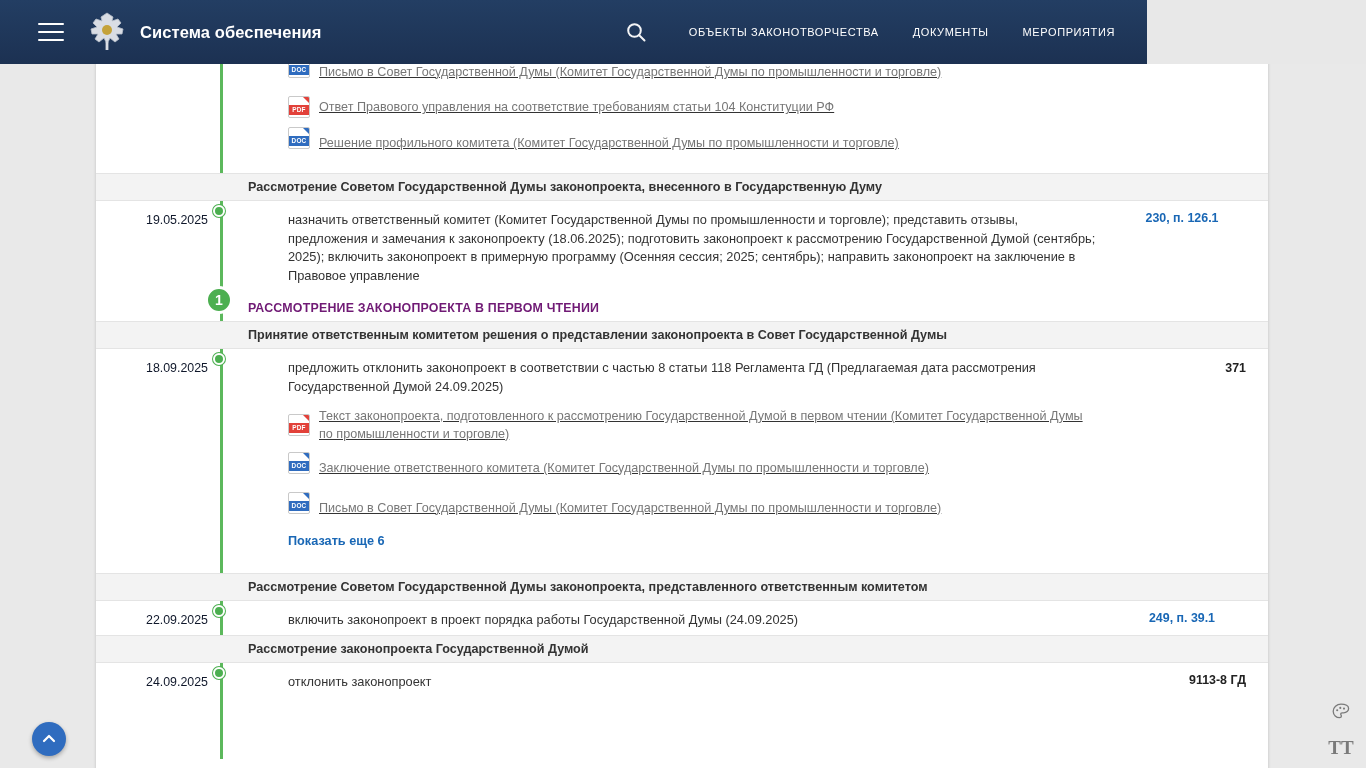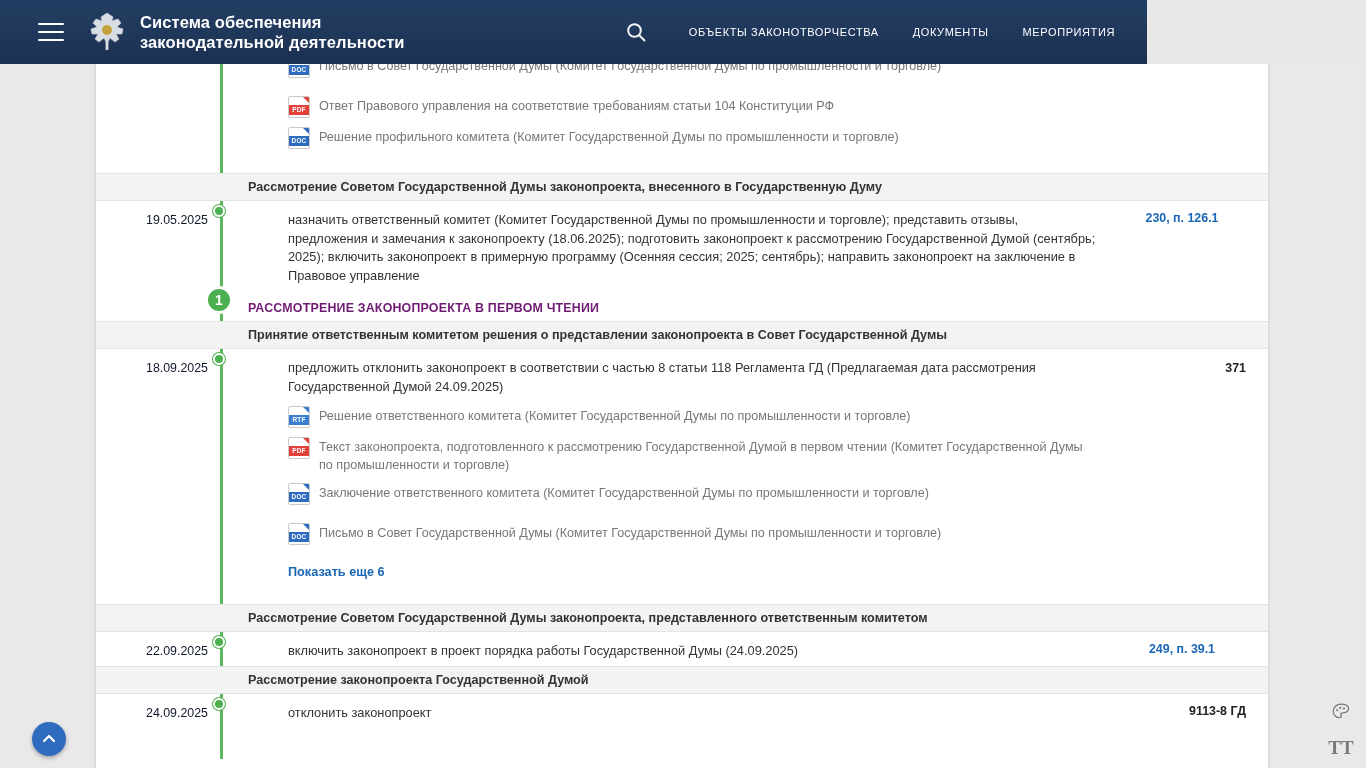--- a/index.html
+++ b/index.html
@@ -160,22 +160,23 @@
     text-align: right;
     padding-right: 22px;
     font-size: 12.4px;
     font-weight: bold;
   }
   .entry-right.link { color: #1967b5; cursor: pointer; text-align: center; }
   .entry-right.plain { color: #222; }
 
   .docs { margin-top: 10px; }
   .doc {
-    display: flex; align-items: flex-start;
+    display: flex; align-items: center;
     margin-bottom: 9px;
+    text-decoration: underline;
   }
   .doc-icon {
     flex: 0 0 22px;
     width: 22px; height: 22px;
     margin-right: 9px;
     position: relative;
     border-radius: 2px;
     background: #fff;
     border: 1px solid #c9c9c9;
     overflow: hidden;
@@ -256,21 +257,20 @@
   <div class="logo-emblem">
     <svg width="38" height="42" viewBox="0 0 38 42">
       <path d="M19 2 L25 6 L24 10 L30 8 L33 12 L29 16 L35 18 L34 23 L28 23 L31 28 L27 31 L22 27 L19 33 L16 27 L11 31 L7 28 L10 23 L4 23 L3 18 L9 16 L5 12 L8 8 L14 10 L13 6 Z" fill="#d9dde4" stroke="#b9c0cc" stroke-width="0.8"></path>
       <circle cx="19" cy="19" r="5" fill="#c4a23a"></circle>
       <rect x="17.6" y="31" width="2.8" height="8" fill="#d9dde4"></rect>
     </svg>
   </div>
 
   <div class="brand">
     <span class="l1">Система обеспечения</span>
-    <span class="l2">законодательной деятельности</span>
   </div>
 
   <div class="nav">
     <span class="search-icon">
       <svg width="22" height="22" viewBox="0 0 22 22">
         <circle cx="9.5" cy="9.5" r="6.3" fill="none" stroke="#ffffff" stroke-width="2"></circle>
         <line x1="14.2" y1="14.2" x2="19.5" y2="19.5" stroke="#ffffff" stroke-width="2" stroke-linecap="round"></line>
       </svg>
     </span>
     <a class="nav-item">ОБЪЕКТЫ ЗАКОНОТВОРЧЕСТВА</a>
@@ -336,28 +336,20 @@
 
       <div class="section-head">Принятие ответственным комитетом решения о представлении законопроекта в Совет Государственной Думы</div>
 
       <div class="entry" style="padding-top:10px;">
         <div class="date">18.09.2025</div>
         <div class="dot"></div>
         <div class="entry-body">
           <div>предложить отклонить законопроект в соответствии с частью 8 статьи 118 Регламента ГД (Предлагаемая дата рассмотрения Государственной Думой 24.09.2025)</div>
           <div class="docs">
 
-            <div class="doc">
-              <span class="doc-icon rtf">
-                <span class="fold"></span>
-                  <span class="band"></span>
-                <span class="tag">RTF</span>
-              </span>
-              <span class="doc-title">Решение ответственного комитета (Комитет Государственной Думы по промышленности и торговле)</span>
-            </div>
 
             <div class="doc">
               <span class="doc-icon pdf">
                 <span class="fold"></span>
                   <span class="band"></span>
                 <span class="tag">PDF</span>
               </span>
               <span class="doc-title">Текст законопроекта, подготовленного к рассмотрению Государственной Думой в первом чтении (Комитет Государственной Думы по промышленности и торговле)</span>
             </div>
 

